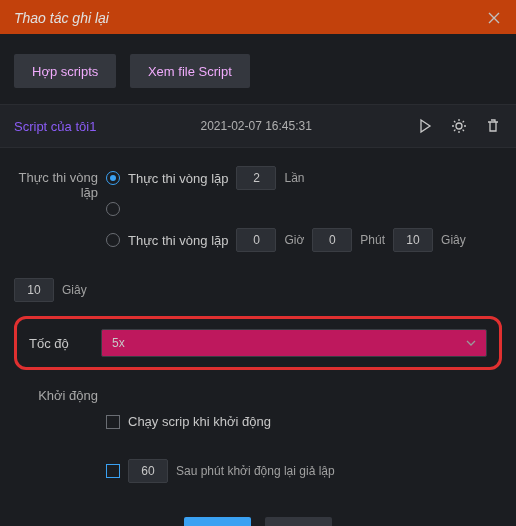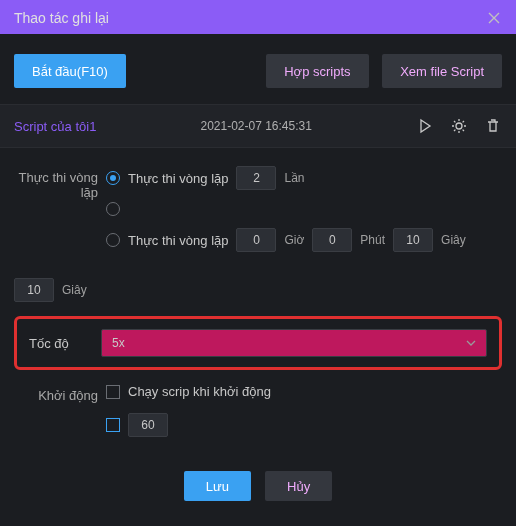--- a/index.html
+++ b/index.html
@@ -10,21 +10,22 @@
   color: #c8c8c8;
   font-family: "Segoe UI", Arial, sans-serif;
   font-size: 13px;
   overflow: hidden;
 }
 .titlebar {
   display: flex;
   justify-content: space-between;
   align-items: flex-start;
   padding: 10px 14px 8px 14px;
-  background: #8b5cf6;
+  background: #c2410c;
+  font-style: italic;
 }
 .titlebar .title { color: #e0e0e0; font-size: 14px; }
 .titlebar .close { width: 16px; height: 16px; display:flex; align-items:center; justify-content:center; cursor:pointer; }
 .top-buttons {
   display: flex;
   justify-content: space-between;
   align-items: center;
   padding: 20px 14px 16px 14px;
 }
 .btn {
@@ -64,57 +65,56 @@
 }
 .radio-outer.checked { border-color: #3aa1f2; }
 .radio-inner { width: 6px; height: 6px; background:#3aa1f2; border-radius:50%; }
 .num-input {
   width: 40px; height: 24px; background: #2c2f35; border: 1px solid #3a3d43;
   color: #c8c8c8; text-align: center; font-size: 12px; border-radius:2px;
 }
 .unit { color:#a0a0a0; font-size:12px; }
 .speed-block {
   border: 3px solid #e03030;
-  border-radius: 6px;
+  border-radius: 12px;
   padding: 10px 12px;
   margin: 6px 0 14px 0;
   display:flex; align-items:center;
 }
 .speed-label { width: 72px; color:#c8c8c8; }
 .select {
   flex:1; height: 28px; background:#be185d; border:1px solid #3a3d43;
   display:flex; align-items:center; justify-content:space-between;
   padding: 0 10px; color:#c8c8c8; font-size:12px; cursor:pointer; border-radius:2px;
 }
 .checkbox {
   width:14px; height:14px; border:1.5px solid #6a6d73; flex-shrink:0; display:flex;
   align-items:center; justify-content:center;
 }
 .checkbox.blue { border-color:#3aa1f2; }
-.check-line { display:flex; align-items:center; gap:8px; margin-bottom:14px; }
+.check-line { display:flex; align-items:center; gap:8px; margin-bottom:14px;margin-top:30px; }
 .footer {
   display:flex; justify-content:center; gap:14px; padding-top:6px;
 }
 .footer .btn { height:30px; padding:4px 22px; font-size:13px; }
 svg { display:block; }
 </style>
 </head>
 <body>
 
 <div class="titlebar">
   <span class="title">Thao tác ghi lại</span>
   <span class="close">
     <svg width="14" height="14" viewBox="0 0 14 14">
         <path d="M2 2 L12 12 M12 2 L2 12" stroke="#c0c0c0" stroke-width="1.4"></path>
       </svg>
   </span>
 </div>
 
 <div class="top-buttons">
-  <div class="btn btn-primary">Bắt đầu(F10)</div>
   <div>
     <span class="btn btn-ghost">Hợp scripts</span>
     <span class="btn btn-ghost">Xem file Script</span>
   </div>
 </div>
 
 <div class="script-row">
   <span class="script-name">Script của tôi1</span>
   <span class="script-date">2021-02-07 16:45:31</span>
   <span class="script-actions">
@@ -188,20 +188,21 @@
   <div class="row">
     <div class="row-label">Khởi động</div>
     <div class="row-body">
       <div class="check-line">
         <span class="checkbox"></span>
         <span>Chạy scrip khi khởi động</span>
       </div>
       <div class="check-line">
         <span class="checkbox blue"></span>
         <input class="num-input" value="60" style="">
+        <span class="unit">Sau phút khởi động lại giả lập</span>
       </div>
     </div>
   </div>
 
   <div class="footer">
     <div class="btn btn-primary">Lưu</div>
     <div class="btn btn-ghost">Hủy</div>
   </div>
 
 </div>

